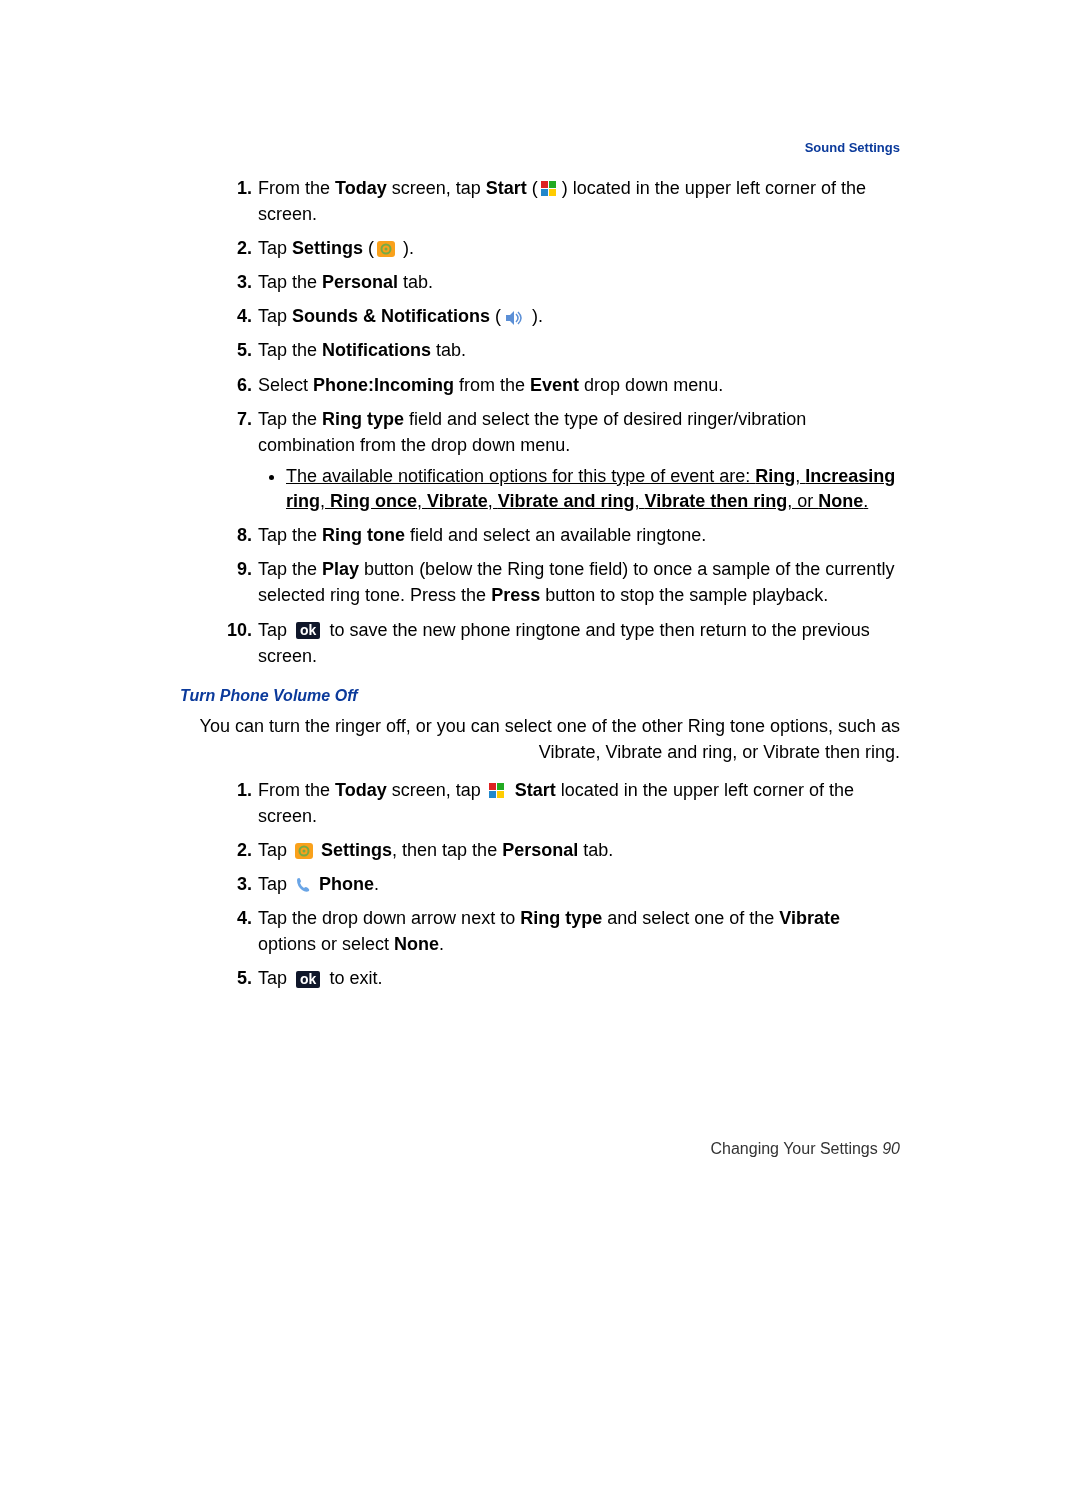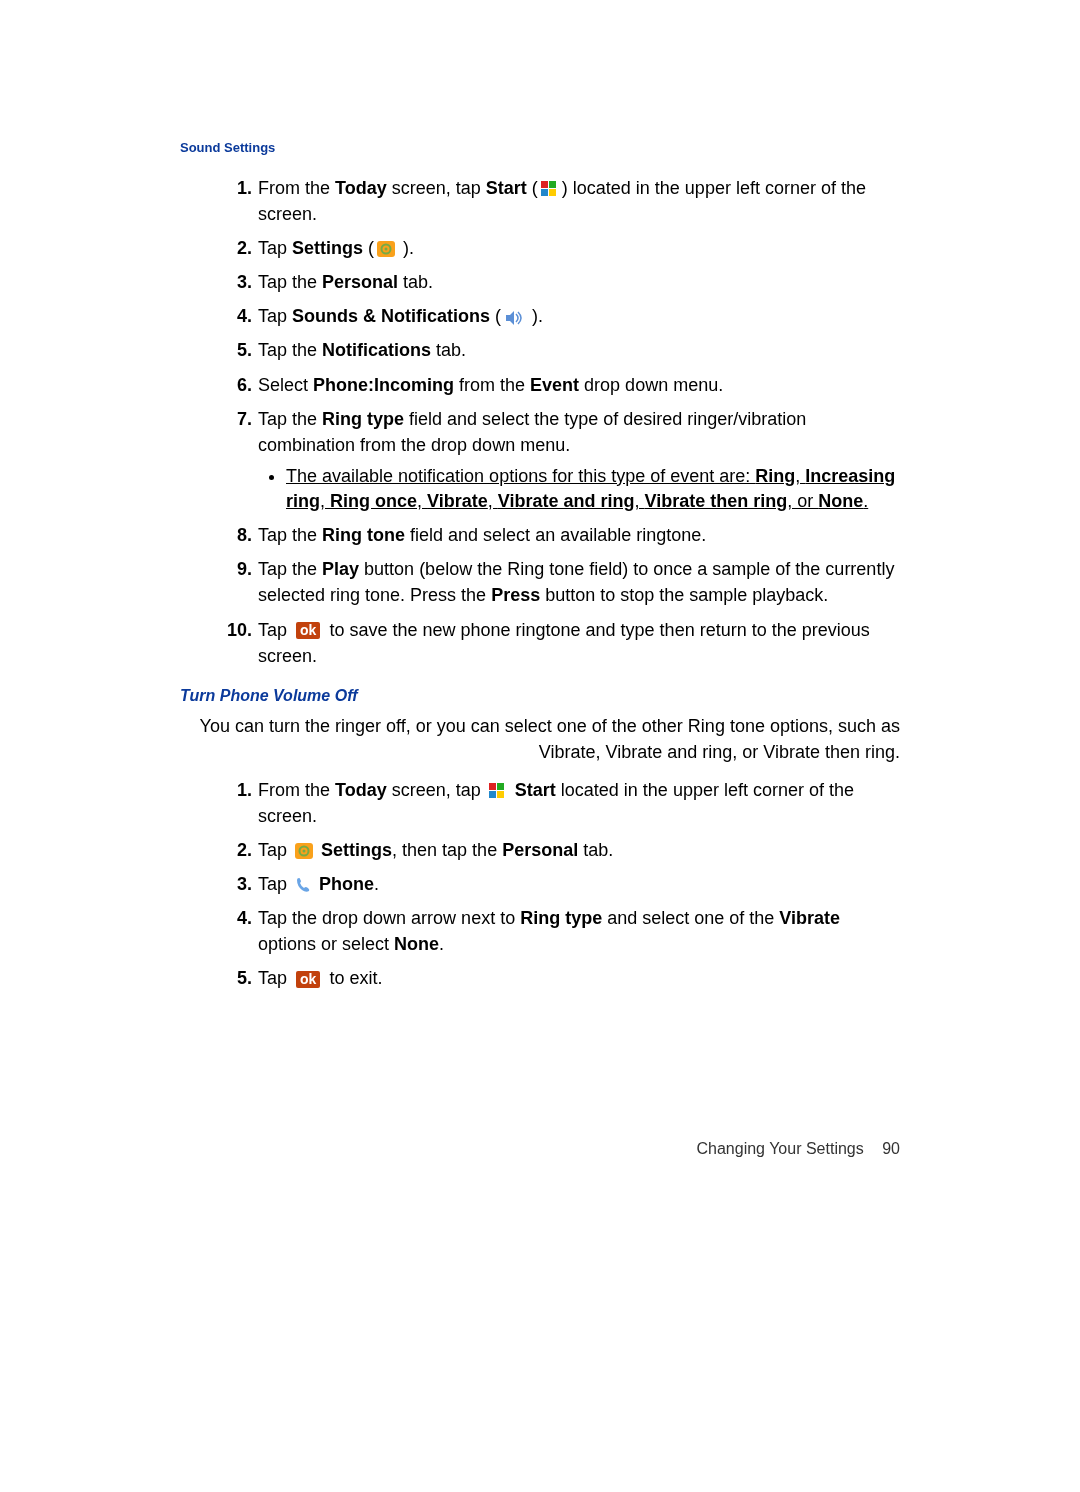--- a/index.html
+++ b/index.html
@@ -13,20 +13,21 @@
     height: 1492px;
     position: relative;
   }
   .page {
     position: absolute;
     left: 180px;
     top: 140px;
     width: 720px;
   }
   .header-right {
+    text-align: right;
     color: #0b3a9b;
     font-weight: bold;
     font-size: 13px;
     margin-bottom: 20px;
   }
   .h-red {
     color: #c61a1a;
     font-weight: bold;
     font-size: 17px;
     margin: 6px 0 10px 0;
@@ -74,40 +75,40 @@
   }
   .b { font-weight: bold; }
   .icon {
     display: inline-block;
     vertical-align: middle;
     margin: 0 2px;
   }
   .icon svg { display: block; }
   .ok-badge {
     display: inline-block;
-    background: #c2410c;
+    background: #0f172a;
     color: #fff;
     font-weight: bold;
     font-size: 14px;
     padding: 1px 4px 2px 4px;
     border-radius: 2px;
     vertical-align: middle;
     margin: 0 4px;
     line-height: 1;
   }
   .footer {
     position: absolute;
     left: 180px;
     top: 1140px;
     width: 720px;
     text-align: right;
     font-size: 16px;
     color: #333;
   }
-  .footer .pagenum { margin-left: 14px; }
+  .footer .pagenum { margin-left: 0; font-style: italic; }
 </style>
 </head>
 <body>
 
 <div class="page">
 
   <div class="header-right">Sound Settings</div>
 
 
   <ol class="steps">

